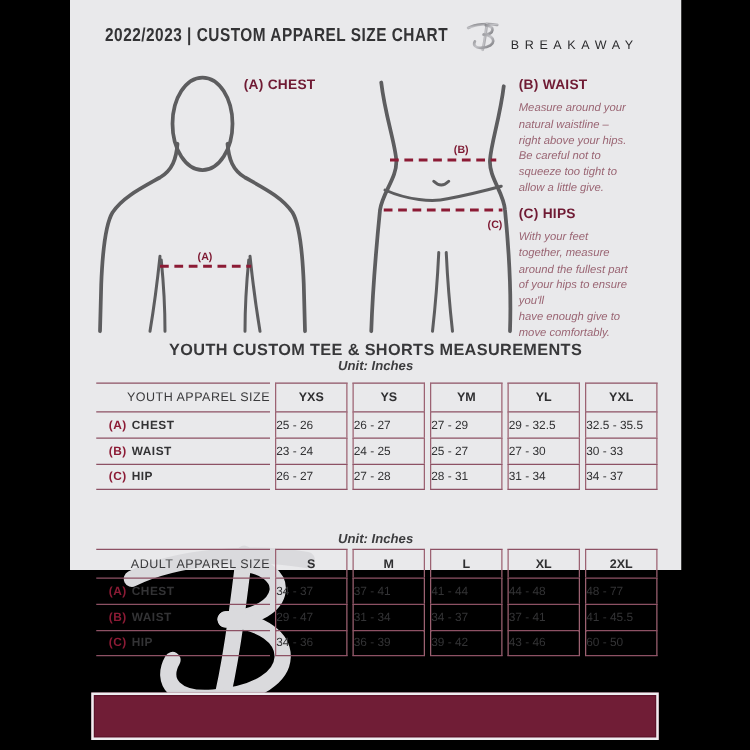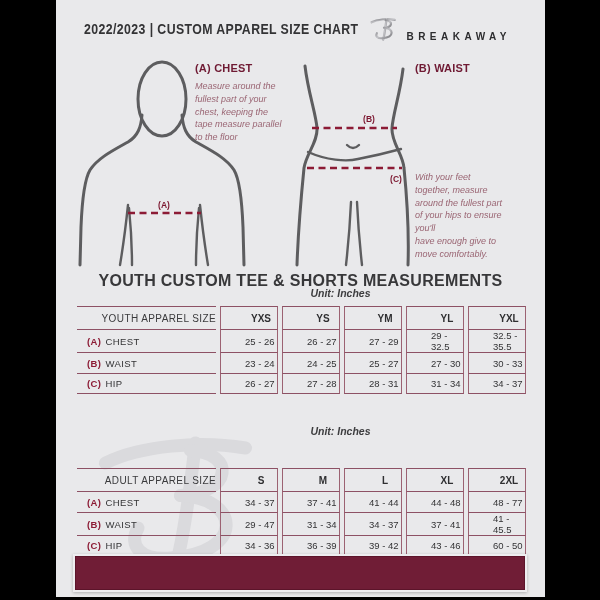--- a/index.html
+++ b/index.html
@@ -1,66 +1,66 @@
 <!DOCTYPE html>
 <html><head>
 <meta charset="utf-8">
 <style>
   * { margin:0; padding:0; box-sizing:border-box; }
   html,body { width:600px; height:600px; overflow:hidden; background:#000; }
   body { font-family:"Liberation Sans", sans-serif; }
   .stage { position:relative; width:600px; height:600px; background:#000000; }
-  .page  { position:absolute; left:56px; top:0; width:489px; height:597px; background:#e9e9eb; }
+  .page  { position:absolute; left:56px; top:0; width:489px; height:456px; background:#e9e9eb; }
 
   
   .hdr-title { position:absolute; left:28px; top:20px; font-size:15px; font-weight:700;
                color:#333335; letter-spacing:.5px; white-space:nowrap;
                transform:scaleX(.82); transform-origin:left center; }
   .brand { position:absolute; right:34px; top:14px; display:flex; align-items:center; gap:7px; }
-  .brand-name { font-size:10px; font-weight:700; letter-spacing:4.5px; color:#2c2c2e; padding-top:4px;margin-top:11px; }
+  .brand-name { font-size:10px; font-weight:400; letter-spacing:4.5px; color:#2c2c2e; padding-top:4px;margin-top:11px; }
   .logo-svg { width:30px; height:30px; }
 
   
   .instr { position:absolute; z-index:1; }
   .instr h3 { font-size:11px; font-weight:700; color:#6f1a33; letter-spacing:.2px; }
   .instr p  { margin-top:6px; font-size:9px; font-style:italic; font-weight:500;
               color:#9a6573; line-height:1.42; white-space:pre-line; }
   .instr-a { left:139px; top:62px;  width:112px; }
   .instr-b { left:359px; top:62px;  width:124px; }
   .instr-c { left:359px; top:165px; width:126px; }
 
   
   .figures { position:absolute; left:0; top:52px; width:489px; height:220px; z-index:0; }
   .body-line   { fill:none; stroke:#5d5d5f; stroke-width:3;   stroke-linecap:round; }
   .body-thin   { fill:none; stroke:#5d5d5f; stroke-width:2.4; stroke-linecap:round; }
   .dash-line   { fill:none; stroke:#8c1b35; stroke-width:2.4; stroke-dasharray:7 4.5; }
   .dash-label  { font-family:"Liberation Sans",sans-serif; font-size:8.5px; font-weight:700; fill:#7c1730; }
 
   
-  .tbl-title { position:absolute; width:100%; text-align:center; font-size:16px;
+  .tbl-title { position:absolute; width:100%; text-align:center; font-size:13px;
                font-weight:700; letter-spacing:.3px; color:#38383a; z-index:1; }
   .tbl-unit  { position:absolute; width:100%; text-align:center; font-size:10.5px;
-               font-style:italic; font-weight:600; color:#3d3d3f; z-index:1;margin-left:40px; }
+               font-style:italic; font-weight:600; color:#3d3d3f; z-index:1; }
   .tbl-wrap  { position:absolute; left:17px; width:457px; z-index:1; }
   table.size { width:457px; border-collapse:separate; border-spacing:4px 0; table-layout:fixed; }
   table.size th, table.size td { border-top:1.5px solid #8d5164; height:21px;
                font-size:9.5px; color:#333335; vertical-align:middle;
-               background:transparent;padding-left:24px; }
+               background:transparent; }
   table.size thead th { height:23px; }
   table.size tr:last-child td { border-bottom:1.5px solid #8d5164; }
   table.size th.szcol { font-weight:700; font-size:10px; color:#2f2f31; }
   table.size .label-col { text-align:left; padding-left:10px; letter-spacing:.4px; }
   table.size thead .label-col { font-weight:400; font-size:10px; color:#3a3a3c;text-align:right; }
   table.size td:not(.label-col), table.size th:not(.label-col) {
                border-left:1px solid #9c6272; border-right:1px solid #9c6272; }
   table.size td { font-weight:500; }
   .row-key { font-weight:700; color:#8c1b35; margin-right:4px; }
-  .row-lab { font-weight:400; color:#333335; }
+  .row-lab { font-weight:700; color:#333335; }
   .yt-title{ top:272px; } .yt-unit{ top:287px; } .yt-tbl{ top:306px; }
-  .ad-title{ top:410px; } .ad-unit{ top:425px; } .ad-tbl{ top:468px; }
+  .ad-title{ top:410px; } .ad-unit{ top:425px; } .ad-tbl{ top:439px; }
 
   
   .watermark { position:absolute; left:22px; top:418px; width:205px; height:170px; z-index:0; }
   .footer-bar { position:absolute; left:17px; top:554px; width:454px; height:38px; z-index:2;
                 background:#701d36; border:2px solid #eeedf0;
                 box-shadow:0 1px 3px rgba(0,0,0,.25), inset 0 0 0 1px #5c142a; }
 </style>
 </head>
 <body>
 
@@ -82,30 +82,32 @@
           <path d="M21,5 C20,13 19,22 17,30"></path>
           <path d="M20,6.5 C29,7 28.5,15 18,15.5"></path>
           <path d="M18,15.5 C30,16 31,27 16,28 C10,28.5 7.5,25.5 9.5,22"></path>
         </g>
       </svg>
       <span class="brand-name">BREAKAWAY</span>
     </div>
 
     <div class="instr instr-a">
       <h3>(A) CHEST</h3>
-      <p>Measure around the
-fullest part of your
-chest, keeping the
-tape measure parallel
-to the floor</p>
     </div>
     <div class="instr instr-b">
       <h3>(B) WAIST</h3>
+      <p>Measure around your
+natural waistline –
+right above your hips.
+Be careful not to
+squeeze too tight to
+allow a little give.</p>
     </div>
     <div class="instr instr-c">
+      <h3>(C) HIPS</h3>
       <p>With your feet
 together, measure
 around the fullest part
 of your hips to ensure
 you'll
 have enough give to
 move comfortably.</p>
     </div>
 
     <svg class="figures" viewBox="0 0 489 220">

